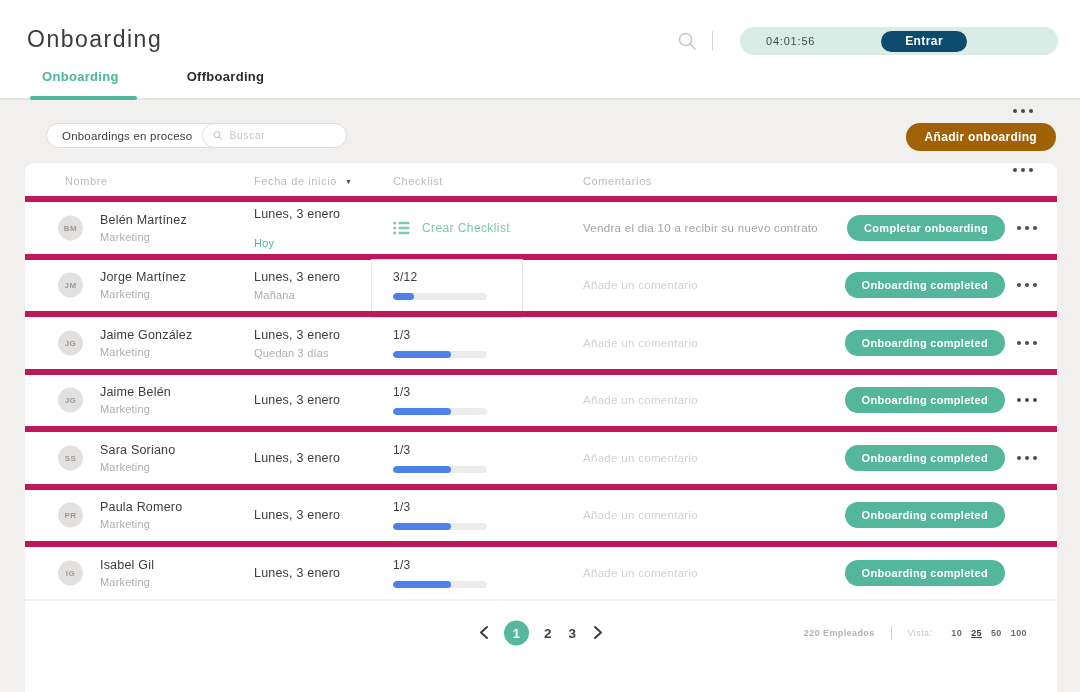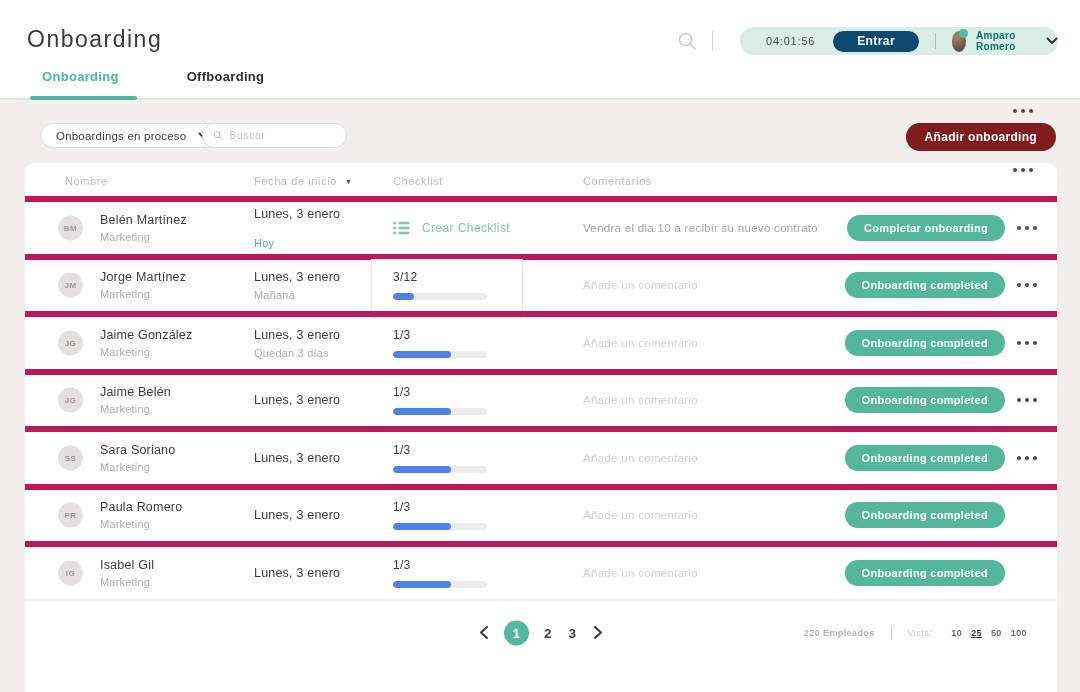--- a/index.html
+++ b/index.html
@@ -18,21 +18,21 @@
   }
   .page-title {
     position:absolute; left:27px; top:26px;
     font-size:23px; font-weight:400; letter-spacing:1.5px; color:#3b3b3b;
   }
   .hdr-search { position:absolute; left:677px; top:31px; width:20px; height:20px; cursor:pointer; }
   .hdr-divider { position:absolute; left:712px; top:31px; width:1px; height:20px; background:#d9d9d9; }
   .user-pill {
     position:absolute; right:22px; top:27px; height:28px; width:318px;
     background:#d9ece5; border-radius:14px;
-    display:flex; align-items:center;
+    display:flex; align-items:center;gap:48px;
   }
   .timer { font-size:11px; color:#4a4a4a; letter-spacing:.8px; margin-left:26px; }
   .entrar-btn {
     margin-left:18px; height:21px; padding:0 24px; border:none; cursor:pointer;
     background:#0c4a6e; color:#ffffff; border-radius:11px;
     font-family:inherit; font-size:12px; font-weight:bold; letter-spacing:.4px;
     display:flex; align-items:center;
   }
   .pill-divider { width:1px; height:16px; background:#a9c3ba; margin-left:16px; }
   .avatar-photo {
@@ -57,39 +57,39 @@
     content:""; position:absolute; left:-6px; right:-12px; bottom:-2px;
     height:4px; background:#4db69c; border-radius:2px;
   }
 
   
   .filter-row { position:absolute; top:100px; left:0; width:1080px; height:63px; }
   .row-menu-dots { display:inline-flex; gap:4px; align-items:center; cursor:pointer; padding:4px; }
   .row-menu-dots i { width:4px; height:4px; border-radius:50%; background:#4c4c4c; }
   .filter-menu { position:absolute; right:43px; top:5px; }
   .dropdown-pill {
-    position:absolute; left:40px; top:23px; height:25px;
+    position:absolute; left:46px; top:23px; height:25px;
     background:#ffffff; border:1px solid #dcdcdc; border-radius:13px;
     display:flex; align-items:center; padding:0 13px 0 15px; cursor:pointer;text-align:center;
   }
   .dropdown-pill span { font-size:11.5px; color:#3d3d3d; letter-spacing:.2px; }
   .dropdown-pill svg { margin-left:12px; }
   .search-pill {
     position:absolute; left:202px; top:23px; width:145px; height:25px;
     background:#ffffff; border:1px solid #dcdcdc; border-radius:13px;
     display:flex; align-items:center; padding:0 10px;
   }
   .search-pill input {
     border:none; outline:none; background:transparent; width:100%;
     font-family:inherit; font-size:10px; letter-spacing:.8px; color:#6a6a6a; margin-left:7px;
   }
   .search-pill input::placeholder { color:#c6c5c4; }
   .add-btn {
     position:absolute; right:24px; top:23px; height:28px; padding:0 19px;
-    background:#7f1d1d; color:#ffffff; border:none; border-radius:14px; cursor:pointer;
+    background:#a16207; color:#ffffff; border:none; border-radius:14px; cursor:pointer;
     font-family:inherit; font-size:12px; font-weight:bold; letter-spacing:.3px;
   }
 
   
   .card {
     position:absolute; left:25px; top:163px; width:1032px; height:596px;
     background:#ffffff; border-radius:9px;
   }
   .card-head { position:relative; height:33px; }
   .col-label { position:absolute; top:12px; font-size:11px; color:#bdbcbc; letter-spacing:.6px; }

